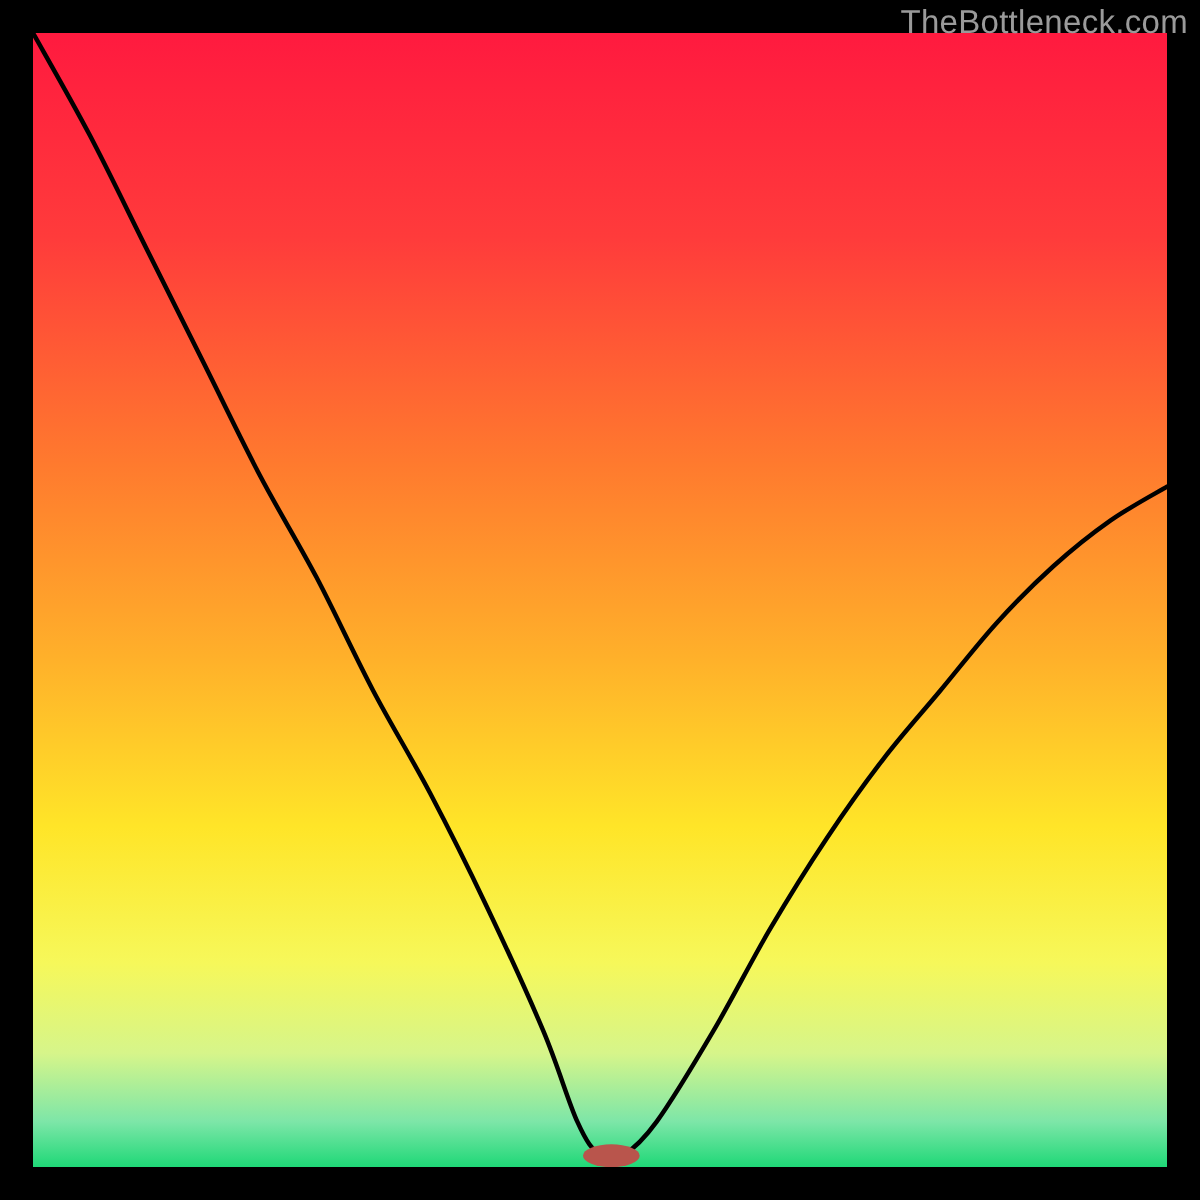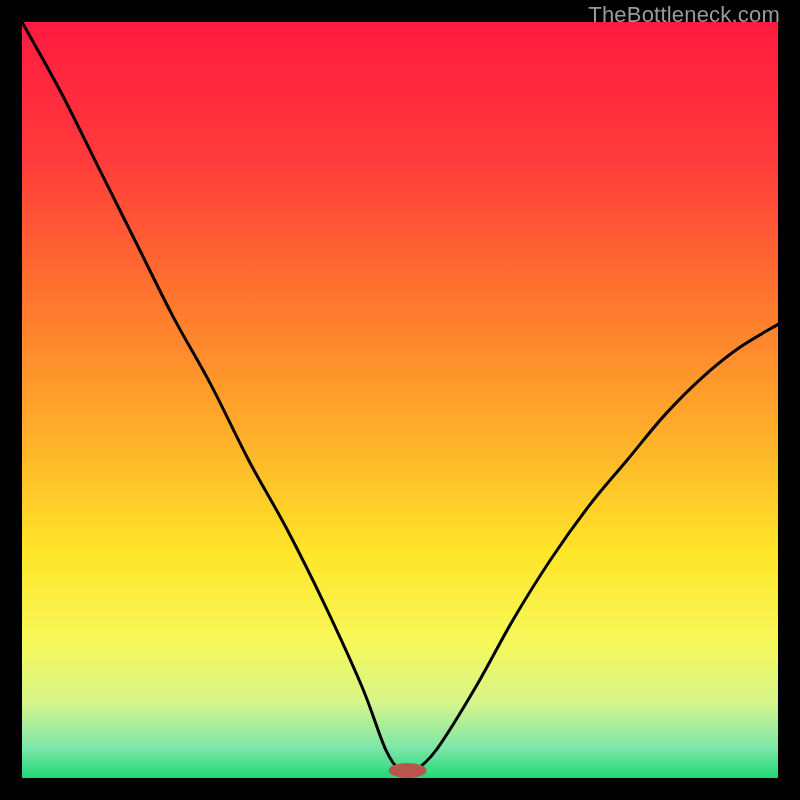--- a/index.html
+++ b/index.html
@@ -13,21 +13,21 @@
   }
   .frame {
     position: relative;
     width: 800px;
     height: 800px;
     background: #000;
   }
   .watermark {
     position: absolute;
     top: 2px;
-    right: 20px;
+    right: 8px;
     color: #9a9a9a;
     font-size: 22px;
     font-weight: 400;
     letter-spacing: 0.2px;
     z-index: 5;
   }
   .plot-area {
     position: absolute;
     left: 22px;
     top: 22px;

